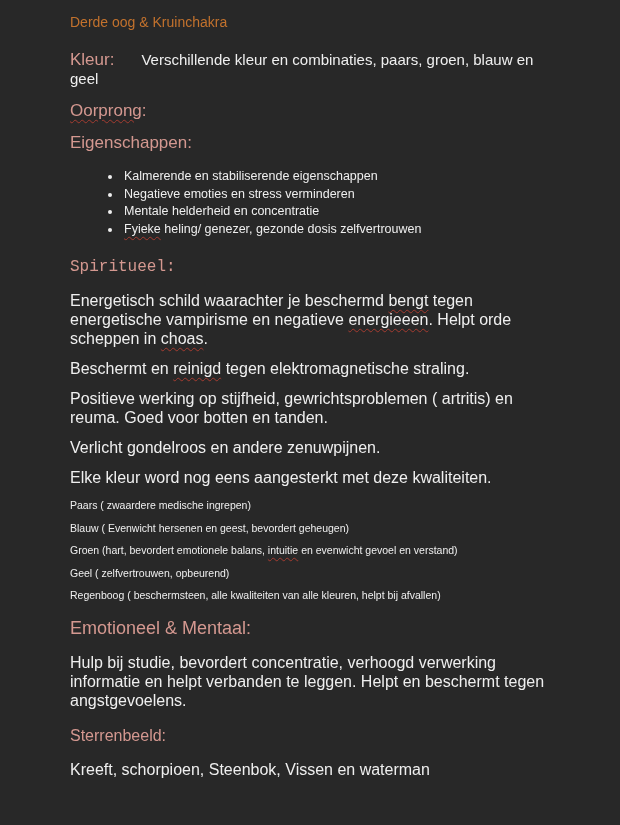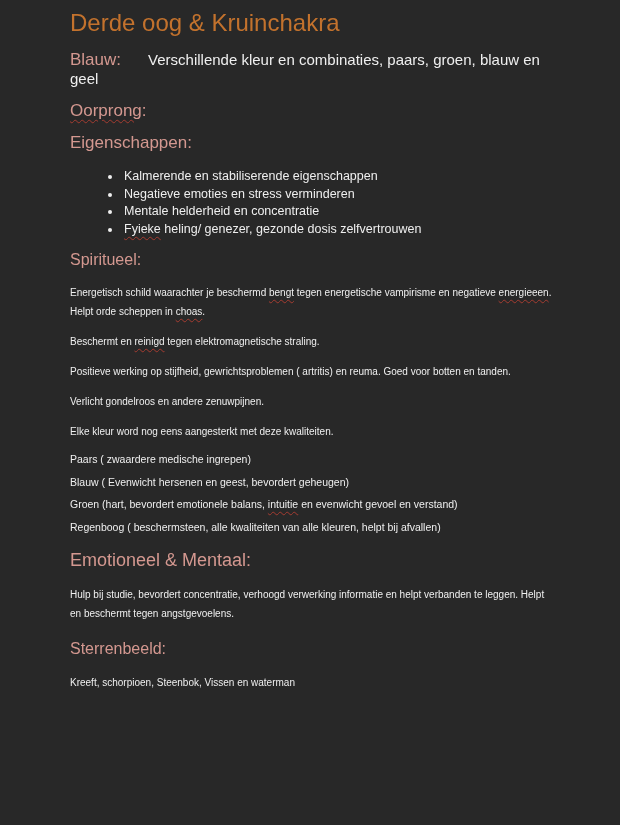--- a/index.html
+++ b/index.html
@@ -23,70 +23,70 @@
     text-underline-offset:3px;
   }
   h1.title{
     font-size:18px;line-height:21px;font-weight:500;margin:0 0 16px;
     color:var(--title);
   }
   h1.title .t-inner{
     text-decoration:underline;text-decoration-thickness:1px;text-underline-offset:4px;
   }
   h2.subtitle{
-    font-size:24px;line-height:21px;font-weight:500;margin:0 0 17px;
+    font-size:14px;line-height:21px;font-weight:500;margin:0 0 17px;
     color:var(--subtitle);
   }
   .kleur-row{margin:0 0 13px;}
   .h-inline{
     font-size:17px;line-height:20px;font-weight:500;color:var(--heading);
   }
   .kleur-row .value{
     font-size:15px;color:var(--text);margin-left:27px;
   }
   h3.sec{
     font-size:17px;line-height:20px;font-weight:500;color:var(--heading);
     margin:0 0 12px;
   }
   h3.sec.sm{font-size:16px;line-height:19px;}
   h3.sec.md{font-size:18px;line-height:21px;}
   h3.sec.lg{font-size:20px;line-height:23px;}
   h3.eigenschappen{margin-bottom:15px;}
-  h3.spiritueel{margin-top:12px;margin-bottom:14px;}
+  h3.spiritueel{margin-top:20px;margin-bottom:14px;font-family:Liberation Mono, monospace;}
   h3.fysiek{margin-top:18px;margin-bottom:16px;}
   h3.emotioneel{margin-top:17px;margin-bottom:14px;}
   h3.sterrenbeeld{margin-top:16px;margin-bottom:15px;}
   ul.bullets{
     list-style:none;margin:0 0 7px;padding:0 0 0 38px;
   }
   ul.bullets li{
     font-size:12.5px;line-height:17.5px;position:relative;padding-left:16px;
   }
   ul.bullets li::before{
     content:"";position:absolute;left:0;top:7px;width:4px;height:4px;border-radius:50%;
     background:var(--text);
   }
   p.body{
-    font-size:10px;line-height:19px;margin:0 0 11px;max-width:512px;
+    font-size:16px;line-height:19px;margin:0 0 11px;max-width:512px;
   }
   p.body.tight{margin-bottom:12px;}
   p.small{
     font-size:10.5px;line-height:12px;margin:0 0 10.5px;
   }
 </style>
 </head>
 <body>
 
 <main class="doc">
 
 
   <h2 class="subtitle">Derde oog &amp; Kruinchakra</h2>
 
   <div class="kleur-row">
-    <span class="h-inline">Blauw:</span><span class="value">Verschillende kleur en combinaties, paars, groen, blauw en geel</span>
+    <span class="h-inline">Kleur:</span><span class="value">Verschillende kleur en combinaties, paars, groen, blauw en geel</span>
   </div>
 
   <h3 class="sec"><span class="sq">Oorprong</span><span>:</span></h3>
 
   <h3 class="sec eigenschappen">Eigenschappen:</h3>
 
   <ul class="bullets">
     <li><span>Kalmerende en stabiliserende eigenschappen</span></li>
     <li><span>Negatieve emoties en stress verminderen</span></li>
     <li><span>Mentale helderheid en concentratie</span></li>
@@ -97,20 +97,21 @@
   <p class="body"><span>Energetisch schild waarachter je beschermd </span><span class="sq">bengt</span><span> tegen energetische vampirisme en negatieve </span><span class="sq">energieeen</span><span>. Helpt orde scheppen in </span><span class="sq">choas</span><span>.</span></p>
 
   <p class="body"><span>Beschermt en </span><span class="sq">reinigd</span><span> tegen elektromagnetische straling.</span></p>
   <p class="body"><span>Positieve werking op stijfheid, gewrichtsproblemen ( artritis) en reuma. Goed voor botten en tanden.</span></p>
   <p class="body"><span>Verlicht gondelroos en andere zenuwpijnen.</span></p>
   <p class="body tight"><span>Elke kleur word nog eens aangesterkt met deze kwaliteiten.</span></p>
 
   <p class="small"><span>Paars ( zwaardere medische ingrepen)</span></p>
   <p class="small"><span>Blauw ( Evenwicht hersenen en geest, bevordert geheugen)</span></p>
   <p class="small"><span>Groen (hart, bevordert emotionele balans, </span><span class="sq">intuitie</span><span> en evenwicht gevoel en verstand)</span></p>
+  <p class="small"><span>Geel ( zelfvertrouwen, opbeurend)</span></p>
   <p class="small"><span>Regenboog ( beschermsteen, alle kwaliteiten van alle kleuren, helpt bij afvallen)</span></p>
 
   <h3 class="sec md emotioneel">Emotioneel &amp; Mentaal:</h3>
   <p class="body"><span>Hulp bij studie, bevordert concentratie, verhoogd verwerking informatie en helpt verbanden te leggen. Helpt en beschermt tegen angstgevoelens.</span></p>
 
   <h3 class="sec sm sterrenbeeld">Sterrenbeeld:</h3>
   <p class="body">Kreeft, schorpioen, Steenbok, Vissen en waterman</p>
 
 </main>
 

